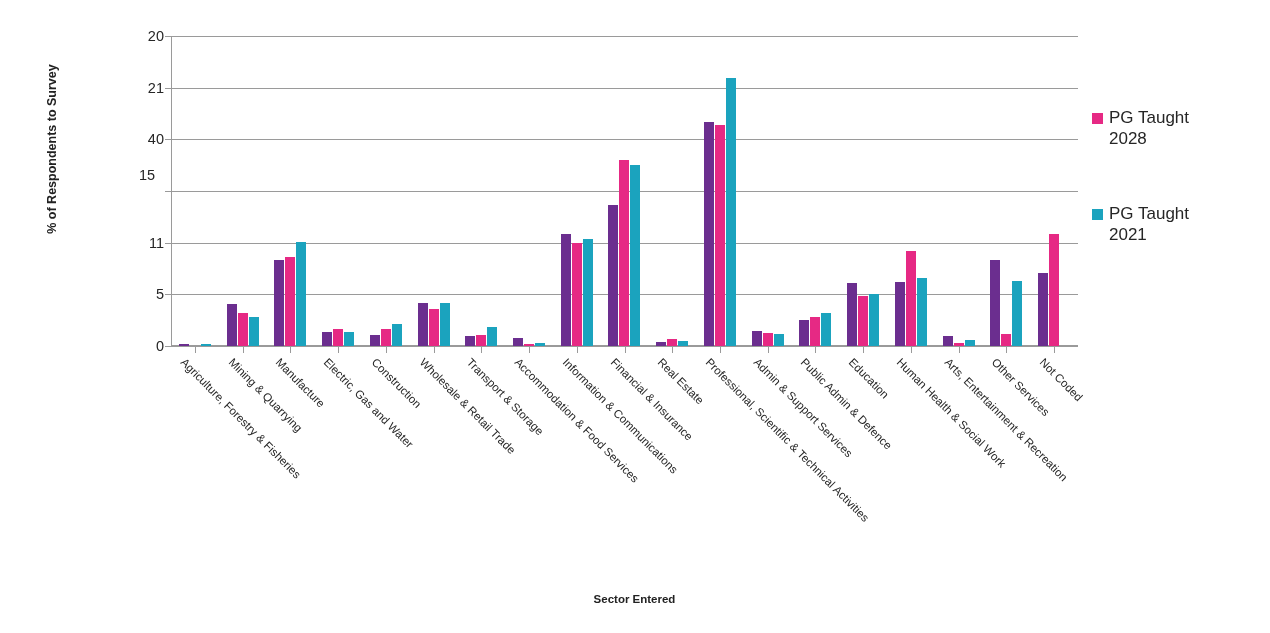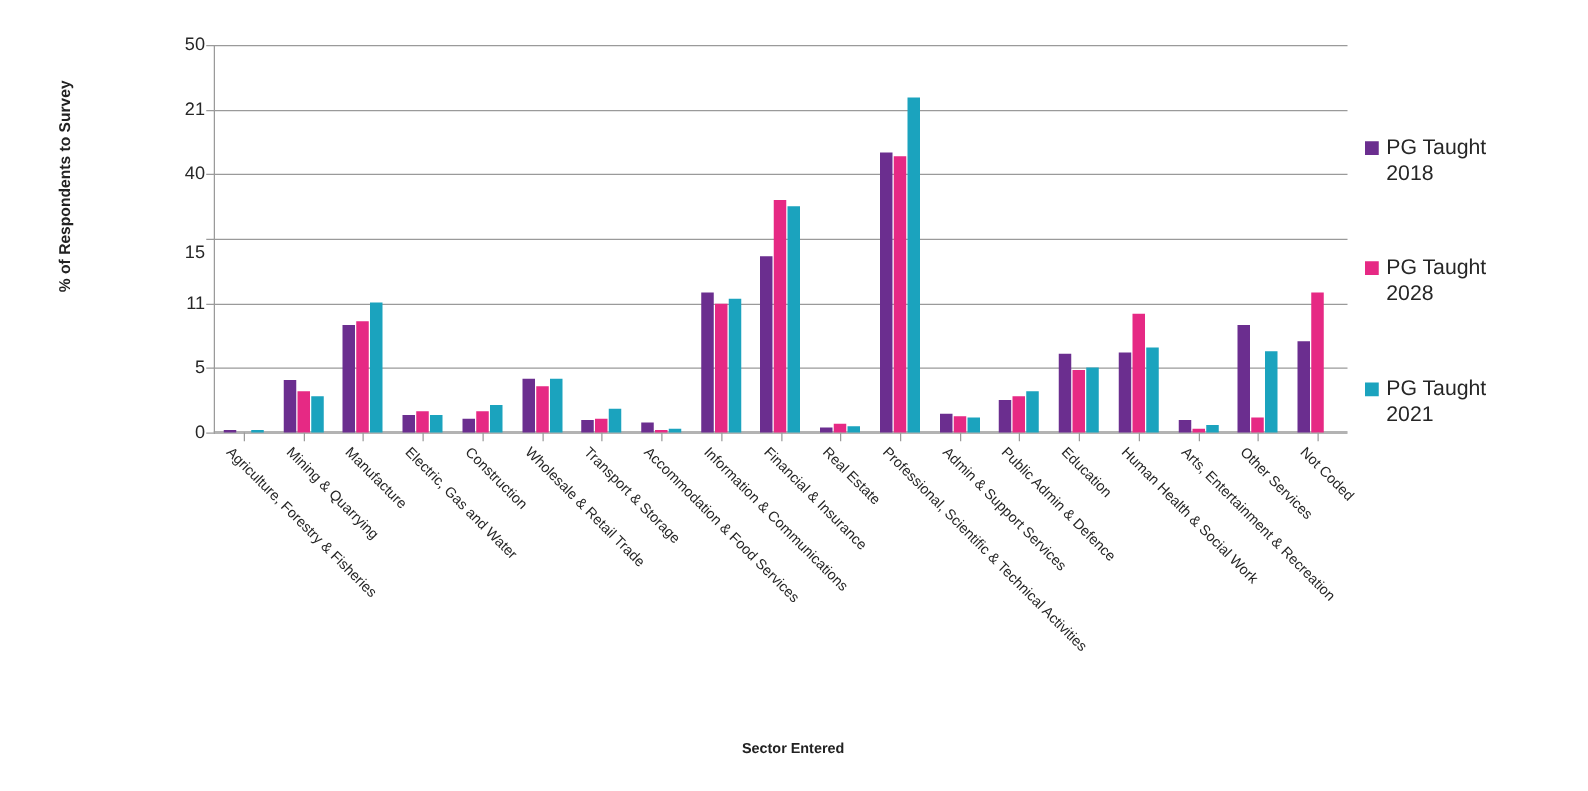--- a/index.html
+++ b/index.html
@@ -141,24 +141,24 @@
 <body>
 
 <div id="chart-root">
 
   <div class="y-axis-title">% of Respondents to Survey</div>
 
   <div id="ytick-layer">
       <div class="ytick" style="top: 346px;">0</div>
       <div class="ytick" style="top: 294.333px;">5</div>
       <div class="ytick" style="top: 242.667px;">11</div>
-      <div class="ytick" style="top: 202px;">15</div>
+      <div class="ytick" style="top: 175px; text-align: center;">15</div>
       <div class="ytick" style="top: 139.333px;">40</div>
       <div class="ytick" style="top: 87.6667px;">21</div>
-      <div class="ytick" style="top: 36px;">50</div>
+      <div class="ytick" style="top: 36px;">20</div>
     </div>
   <div id="grid-layer">
       <div class="gridline" style="top: 346px;"></div>
       <div class="tickmark" style="top: 346px;"></div>
       <div class="gridline" style="top: 294px;"></div>
       <div class="tickmark" style="top: 294px;"></div>
       <div class="gridline" style="top: 243px;"></div>
       <div class="tickmark" style="top: 243px;"></div>
       <div class="gridline" style="top: 191px;"></div>
       <div class="tickmark" style="top: 191px;"></div>
@@ -290,24 +290,20 @@
       <div class="xlabel" style="left: 902.921px; top: 356px;">Human Health &amp; Social Work</div>
       <div class="xlabel" style="left: 950.658px; top: 356px;">Arts, Entertainment &amp; Recreation</div>
       <div class="xlabel" style="left: 998.395px; top: 356px;">Other Services</div>
       <div class="xlabel" style="left: 1046.13px; top: 356px;">Not Coded</div>
     </div>
 
   <div class="x-axis-title">Sector Entered</div>
 
   <div id="legend">
       <div class="legend-entry">
-        <span class="legend-swatch" style="background: rgb(107, 46, 143);"></span>
-        <span class="legend-text">PG Taught 2018</span>
-      </div>
-      <div class="legend-entry">
         <span class="legend-swatch" style="background: rgb(230, 41, 132);"></span>
         <span class="legend-text">PG Taught 2028</span>
       </div>
       <div class="legend-entry">
         <span class="legend-swatch" style="background: rgb(27, 163, 190);"></span>
         <span class="legend-text">PG Taught 2021</span>
       </div>
     </div>
 
 <div class="xtickmark" style="left: 195px;"></div>

